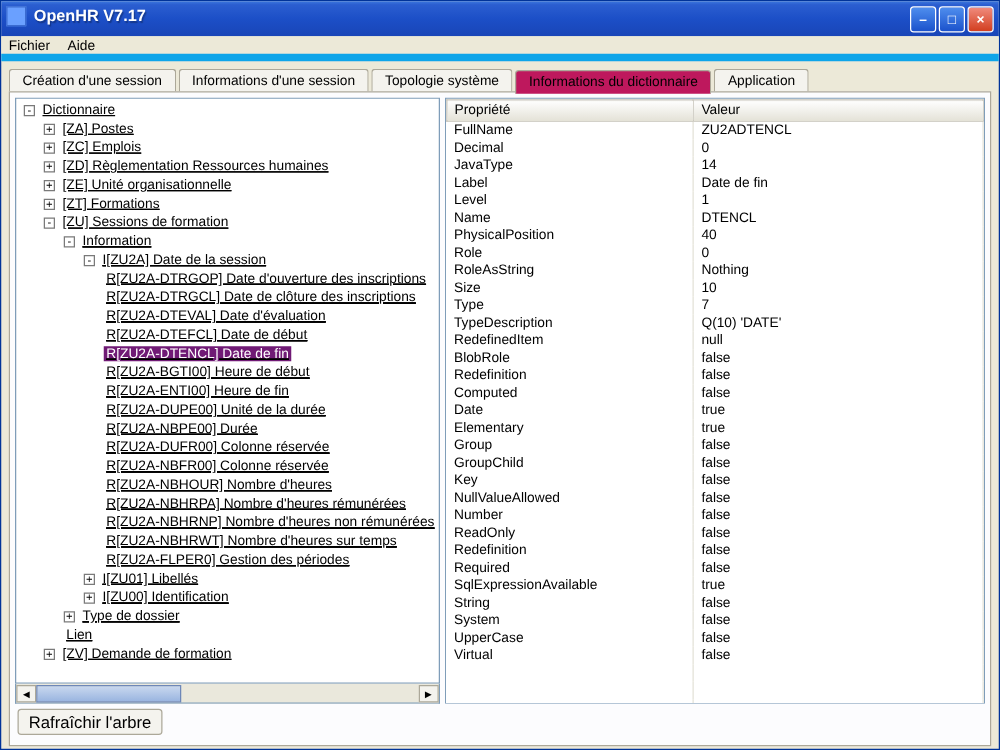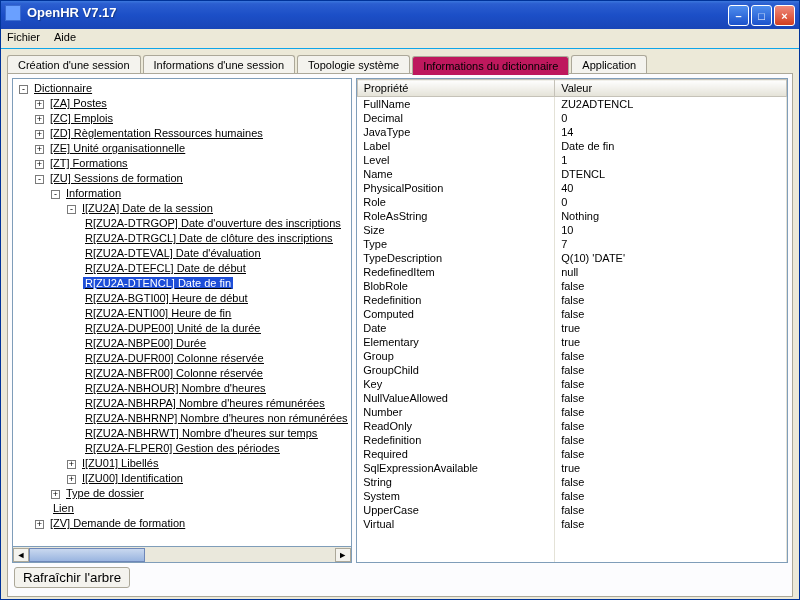--- a/index.html
+++ b/index.html
@@ -5,35 +5,35 @@
 * { box-sizing: border-box; }
 body { margin:0; font-family: Tahoma, Arial, sans-serif; font-size:11px; background:#fff; }
 .window { width:800px; height:600px; border:1px solid #003399; background:#ece9d8; display:flex; flex-direction:column; }
 .titlebar { height:28px; background:linear-gradient(to bottom,#3b77dd 0%,#2b5ed0 10%,#1c4fc7 50%,#1945b7 100%); color:#fff; display:flex; padding:4px 4px; font-size:13px; }
 .titlebar .app-icon { width:16px; height:16px; background:#6aa0ff; border:1px solid #3a6bd0; margin-right:6px; }
 .title-text { flex:1; font-weight:bold; text-shadow:1px 1px 1px rgba(0,0,0,.3); }
 .win-btns { display:flex; gap:2px; }
 .win-btn { width:21px; height:21px; border:1px solid #fff; border-radius:3px; display:flex; align-items:center; justify-content:center; font-size:11px; font-weight:bold; color:#fff; }
 .min,.max{ background:linear-gradient(to bottom,#4f8eee,#1b52cc); }
 .close{ background:linear-gradient(to bottom,#f08b7d,#d23e1f); }
-.menubar { height:20px; background:#ece9d8; padding:2px 6px; display:flex; gap:14px; border-bottom:1px solid #0ea5e9; }
+.menubar { height:20px; background:#ece9d8; padding:2px 6px; display:flex; gap:14px; border-bottom:6px solid #0ea5e9; }
 .menu-item { cursor:default; }
 .client { flex:1; padding:6px 6px 2px 6px; display:flex; flex-direction:column; overflow:hidden;justify-content:space-between; }
 .tabs { display:flex; gap:0; margin-bottom:-1px; }
 .tab { padding:3px 10px; border:1px solid #aca899; border-bottom:none; background:#f4f3ee; border-top-left-radius:3px; border-top-right-radius:3px; margin-right:2px; }
 .tab.active { background:#be185d; position:relative; top:1px; }
 .tabcontent { flex:1; border:1px solid #aca899; background:#fcfcfe; display:flex; flex-direction:column; overflow:hidden; padding:4px; }
 .panes { flex:1; display:flex; gap:4px; overflow:hidden; }
 .tree-pane { flex:1 1 44%; border:1px solid #7f9db9; background:#fff; overflow:auto; padding:2px 0 2px 2px; }
 .tree ul { list-style:none; margin:0; padding-left:16px;text-decoration:underline; }
 .tree > ul { padding-left:4px; }
 .tree li { white-space:nowrap; line-height:15px; }
 .toggle { display:inline-block; width:9px; height:9px; border:1px solid #7a7a7a; text-align:center; line-height:7px; font-size:9px; margin-right:4px; background:#fff; color:#000; }
 .tree-label { padding:0 2px; }
-.tree-label.sel { background:#1d4ed8; color:#fff; }
+.tree-label.sel { background:#701a75; color:#fff; }
 .prop-pane { flex:1 1 56%; border:1px solid #7f9db9; background:#fff; overflow:auto; }
 .prop-table { width:100%; border-collapse:collapse; }
 .prop-table th { text-align:left; background:linear-gradient(to bottom,#fefefe,#e4e2d7); border:1px solid #c5c2b8; padding:2px 6px; font-weight:normal; position:sticky; top:0; }
 .prop-table td { padding:1px 6px; border-right:1px solid #e4e2d7; }
 .scrollbar-h { height:16px; border:1px solid #7f9db9; border-top:none; background:#eae8dc; display:flex; align-items:center; }
 .sb-btn { width:16px; height:14px; border:1px solid #aca899; background:#f4f3ee; display:flex; align-items:center; justify-content:center; font-size:9px; }
 .sb-track { flex:1; height:14px; position:relative; }
 .sb-thumb { position:absolute; left:0; top:0; height:14px; width:38%; background:linear-gradient(to bottom,#c9d8ef,#9ab5e0); border:1px solid #6e87b8; }
 .footer { padding:4px 2px; }
 .refresh-btn { padding:2px 8px; border:1px solid #aca899; background:#f4f3ee; border-radius:3px; }

